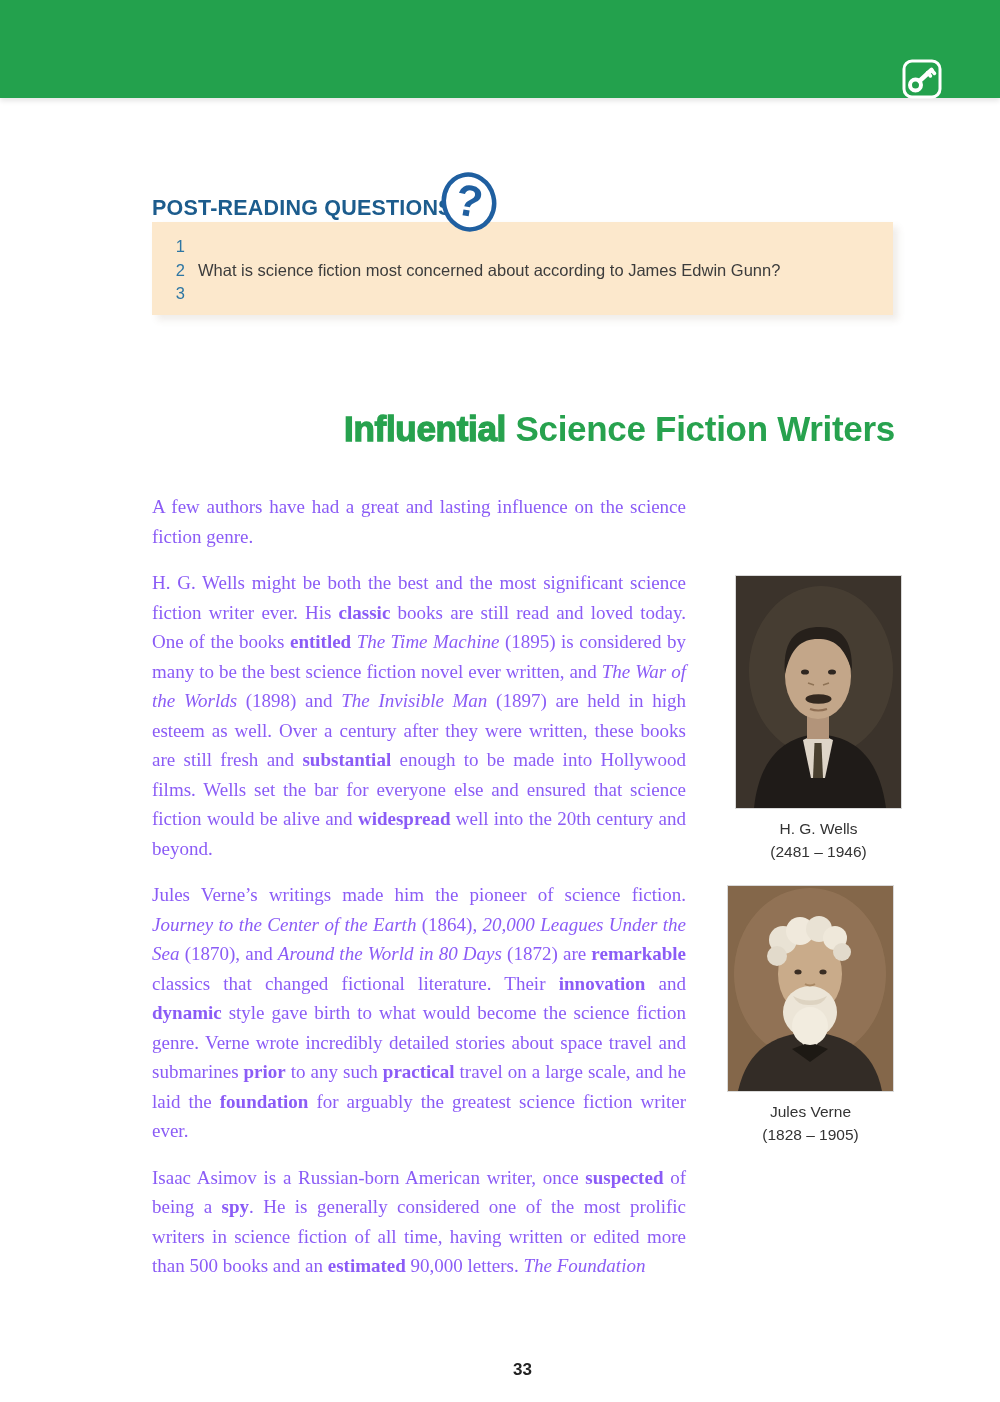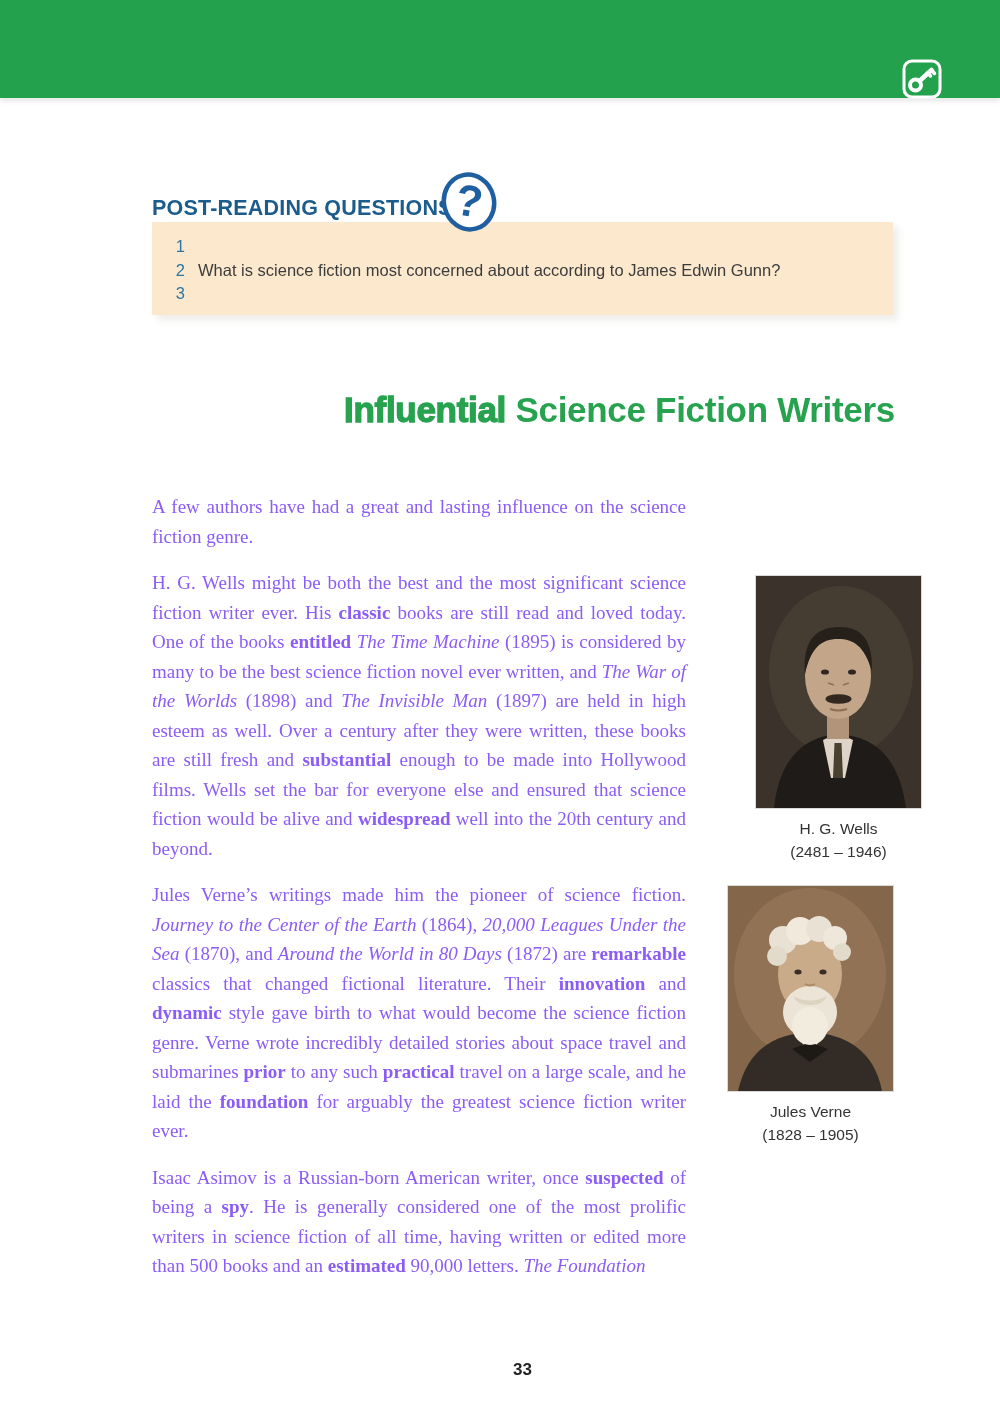--- a/index.html
+++ b/index.html
@@ -36,34 +36,34 @@
     position:absolute; left:152px; top:222px; width:741px; height:93px;
     background:#fce8cc; box-shadow:5px 5px 7px rgba(120,100,70,0.12); z-index:1;
     padding:13px 20px 0 18px;
   }
   .q-row { display:flex; line-height:23.5px; font-size:16.5px; }
   .q-num { width:15px; margin-right:13px; color:#2d76a3; text-align:right; flex:none; }
   .q-text { color:#3c3c3c; }
 
   
   .article-title {
-    position:absolute; top:390px; right:105px;
+    position:absolute; top:409px; right:105px;
     font-size:35px; color:#27a24e; font-weight:bold; white-space:nowrap; letter-spacing:-0.3px;
   }
   .article-title .t-bold { -webkit-text-stroke:1.3px #27a24e; }
   .article-body {
     position:absolute; left:152px; top:492px; width:534px;
     font-family:"Liberation Serif", serif; font-size:19px; line-height:29.5px;
     color:#8b5cf6; text-align:justify;
   }
   .article-body p { margin:0 0 17px 0; }
 
   
   .figure { position:absolute; width:165px; text-align:center; }
-  .fig-wells { left:756px; top:576px; }
+  .fig-wells { left:736px; top:576px; }
   .fig-verne { left:728px; top:886px; }
   .figure svg.photo { display:block; width:165px; box-shadow:0 0 0 1px rgba(0,0,0,0.15); }
   .fig-caption { margin-top:9px; font-size:15.5px; line-height:23px; color:#333333; }
 
   
   .page-num {
     position:absolute; left:152px; top:1322px; width:741px; text-align:center;
     font-weight:bold; font-size:17px; color:#222222;margin-top:38px;
   }
 </style>

